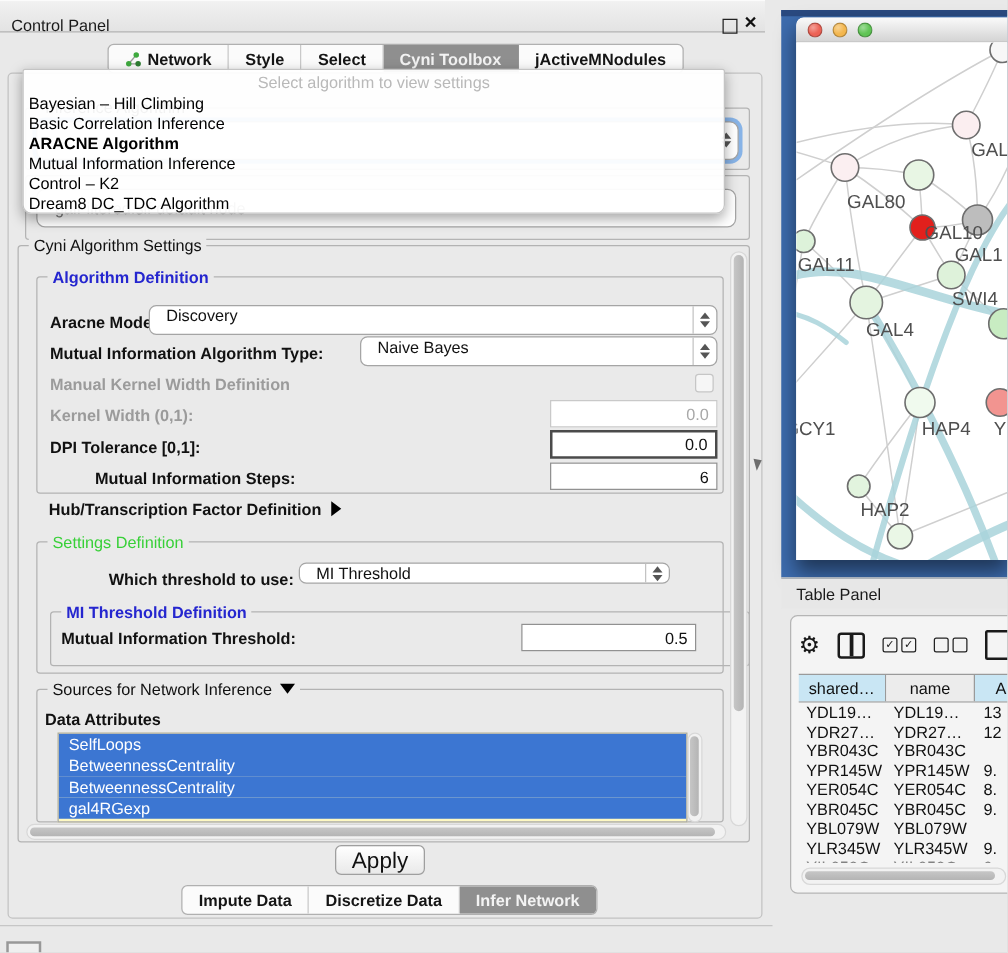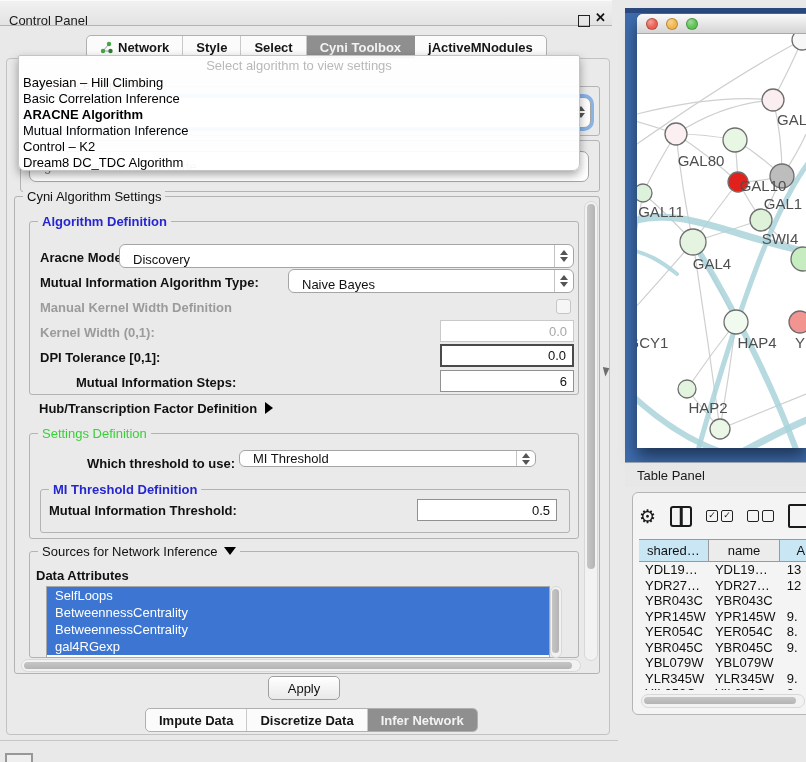--- a/index.html
+++ b/index.html
@@ -32,44 +32,44 @@
   .popup .item{height:16px;line-height:16px;padding-left:4px;font-size:13px;color:#000;white-space:nowrap;}
   .popup .item.sel{font-weight:bold;}
   
   .gb{border:1px solid #b3b3b3;border-radius:3px;}
   .gb-title{position:absolute;top:-8px;left:8px;background:#eaeaea;padding:0 4px;font-size:13px;white-space:nowrap;}
   .t-blue{color:#2526cf;font-weight:bold;} .t-green{color:#38d038;} .t-black{color:#111;}
   .lbl{font-size:13px;font-weight:bold;color:#111;white-space:nowrap;}
   .lbl.dis{color:#9b9b9b;}
   
   .combo{background:#fff;border:1px solid #a5a5a5;border-radius:6px;font-size:13px;color:#111;
-    display:flex;align-items:flex-end;padding-left:13px;box-sizing:border-box;}
+    display:flex;align-items:flex-start;padding-left:13px;box-sizing:border-box;}
   .combo .stepper{margin-left:auto;width:18px;align-self:stretch;border-left:1px solid #c3c3c3;
     display:flex;flex-direction:column;align-items:center;justify-content:center;gap:2px;}
   .tri-u{width:0;height:0;border-left:4px solid transparent;border-right:4px solid transparent;border-bottom:5px solid #555;}
   .tri-d{width:0;height:0;border-left:4px solid transparent;border-right:4px solid transparent;border-top:5px solid #555;}
   .field{background:#fff;border:1px solid #919191;font-size:13px;color:#111;text-align:right;
     padding:0 6px;box-sizing:border-box;display:flex;align-items:center;justify-content:flex-end;}
   .field.dis{border-color:#c9c9c9;color:#a8a8a8;}
   .field.strong{border:2px solid #4a4a4a;}
   .chk{width:13px;height:13px;border:1px solid #c6c6c6;border-radius:3px;background:#f6f6f6;}
   .tri-right{display:inline-block;width:0;height:0;border-top:6px solid transparent;border-bottom:6px solid transparent;
     border-left:8px solid #000;margin-left:8px;vertical-align:-1px;}
   .tri-down{display:inline-block;width:0;height:0;border-left:6px solid transparent;border-right:6px solid transparent;
     border-top:8px solid #000;margin-left:6px;vertical-align:1px;}
   
-  .attrlist{background:#ffffff;border:1px solid #a8a8a8;overflow:hidden;}
+  .attrlist{background:#fef9c3;border:1px solid #a8a8a8;overflow:hidden;}
   .attrlist .row{height:17px;line-height:17px;background:#3c76d2;color:#fff;font-size:13px;padding-left:8px;}
   
   .sb-track{background:#f2f2f2;border:1px solid #d8d8d8;border-radius:7px;}
   .sb-thumb{position:absolute;background:linear-gradient(90deg,#c6c6c6,#b4b4b4);border-radius:6px;}
   .sb-thumb.h{background:linear-gradient(#c6c6c6,#b4b4b4);}
   
   .btn{background:linear-gradient(#ffffff,#e9e9e9);border:1px solid #9f9f9f;border-radius:5px;
-    font-size:13px;color:#111;display:flex;align-items:center;justify-content:center;}
+    font-size:18px;color:#111;display:flex;align-items:center;justify-content:center;}
   
   .net-bg{left:625px;top:8px;width:181px;height:454px;background:#3d6cae;}
   .net-bg .topstrip{position:absolute;left:0;top:0;width:100%;height:5px;background:#2a4a80;}
   .net-win{left:637px;top:14px;width:169px;height:434px;background:#fff;border-radius:6px 0 0 0;
     box-shadow:0 9px 16px rgba(0,0,0,.5);}
   .net-titlebar{position:absolute;left:0;top:0;width:100%;height:19px;border-radius:6px 0 0 0;
     background:linear-gradient(#fafafa,#d4d4d4);border-bottom:1px solid #a9a9a9;}
   .tl{position:absolute;top:4px;width:12px;height:12px;border-radius:50%;box-sizing:border-box;}
   .net-canvas{position:absolute;left:0;top:20px;width:169px;height:414px;background:#fff;overflow:hidden;}
   
@@ -214,21 +214,21 @@
 
       <span class="abs lbl" style="left:57px;top:22px;">Which threshold to use:</span>
       <div class="abs combo" style="left:209px;top:16px;width:297px;height:17px;">
         <span>MI Threshold</span>
         <span class="stepper">
             <span class="tri-u"></span>
             <span class="tri-d"></span>
           </span>
       </div>
 
-      <div class="abs gb" style="left:10px;top:55px;width:528px;height:42px;">
+      <div class="abs gb" style="left:10px;top:55px;width:528px;height:42px;padding-left:30px;">
         <span class="gb-title t-blue">MI Threshold Definition</span>
         <span class="abs lbl" style="left:8px;top:13px;">Mutual Information Threshold:</span>
         <div class="abs field" style="left:376px;top:9px;width:140px;height:22px;">
           <span>0.5</span>
         </div>
       </div>
     </div>
 
     <div class="abs gb" style="left:14px;top:354px;width:548px;height:105px;">
       <span class="gb-title t-black">

